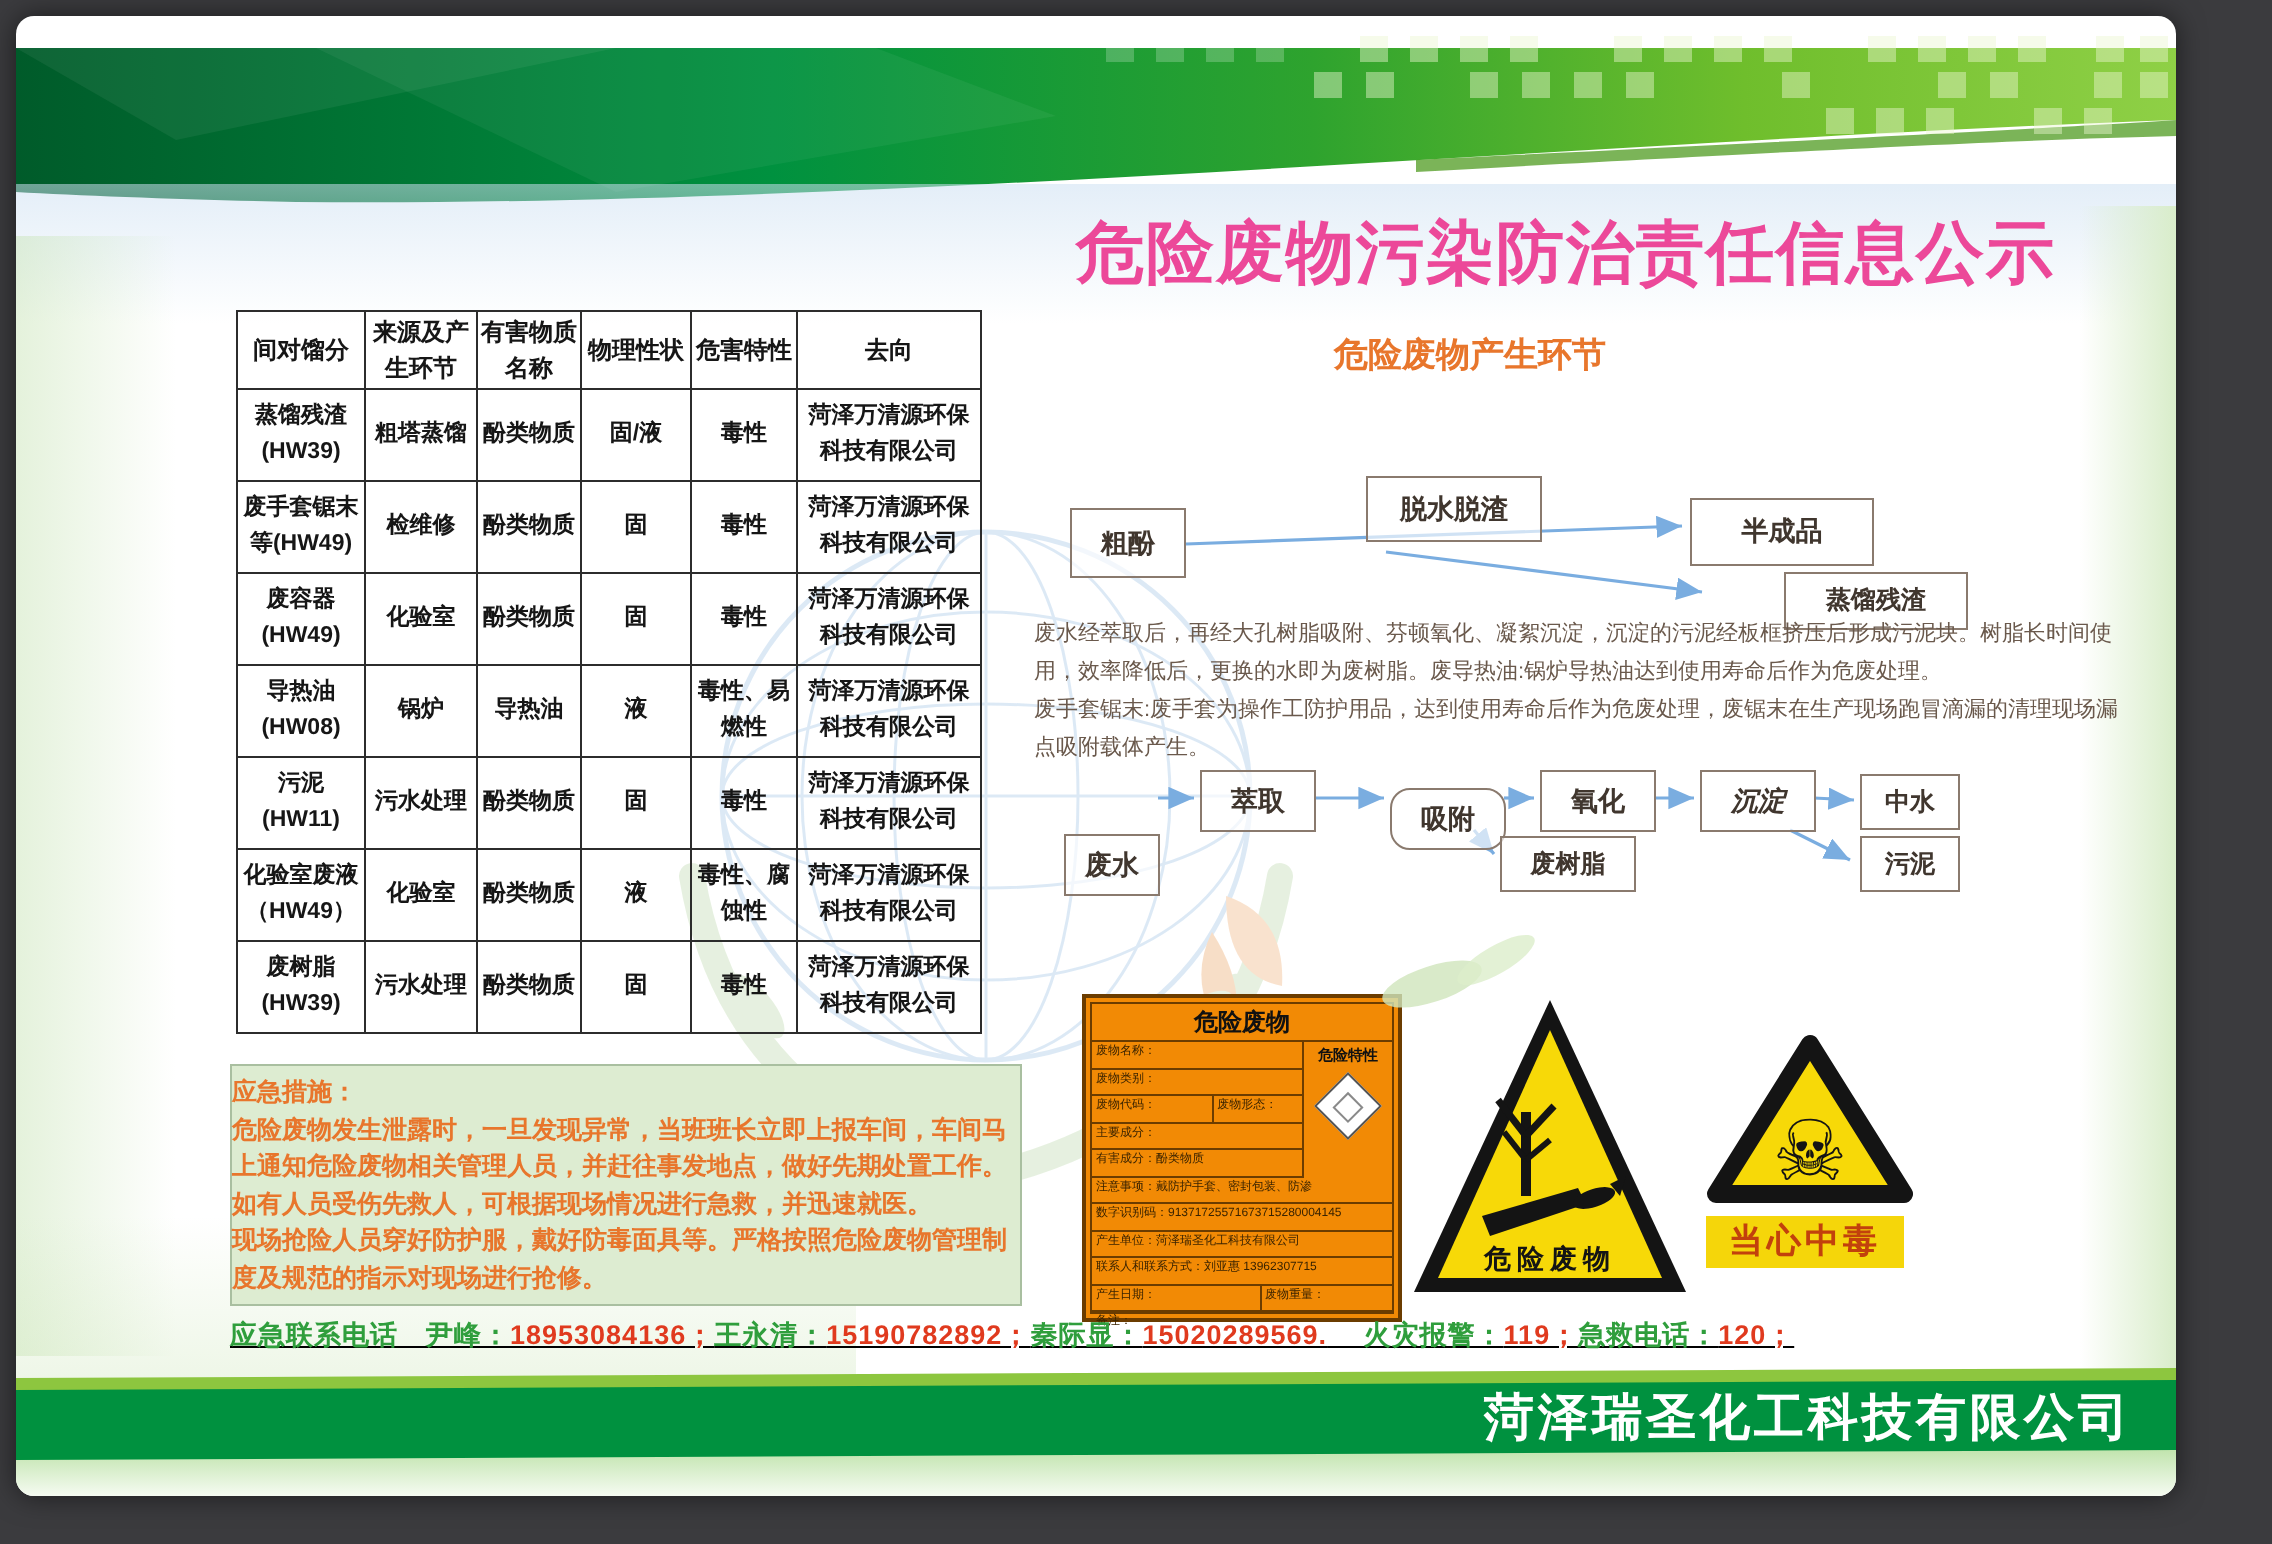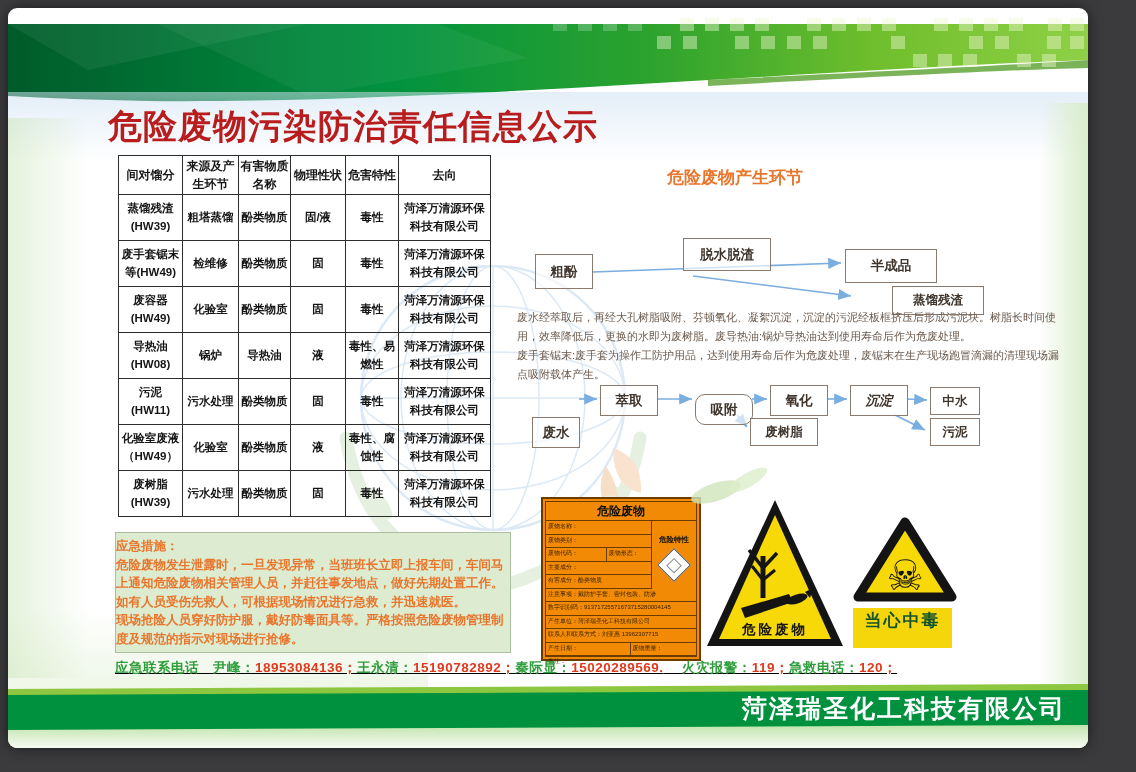--- a/index.html
+++ b/index.html
@@ -7,22 +7,22 @@
        font-family:"Liberation Sans","DejaVu Sans",sans-serif;}
   .poster{position:absolute;left:8px;top:8px;width:1080px;height:740px;background:#ffffff;
           border-radius:9px;overflow:hidden;box-shadow:0 0 14px rgba(0,0,0,.55);}
   .abs{position:absolute;}
   
   .bg-top{left:0;top:84px;width:1080px;height:70px;background:linear-gradient(180deg,rgba(205,224,242,.55),rgba(255,255,255,0));}
   .bg-left{left:0;top:110px;width:80px;height:560px;background:linear-gradient(90deg,rgba(196,226,176,.45),rgba(255,255,255,0));}
   .bg-right{left:1032px;top:95px;width:48px;height:590px;background:linear-gradient(90deg,rgba(255,255,255,0),#d9edca);}
   .bg-bl{left:0;top:600px;width:420px;height:84px;background:linear-gradient(180deg,rgba(255,255,255,0),rgba(205,230,185,.35));}
   
-  .main-title{left:100px;top:96px;width:920px;text-align:left;font-size:34px;font-weight:bold;
-              color:#b91c1c;letter-spacing:1px;}
+  .main-title{left:100px;top:96px;width:920px;text-align:right;font-size:34px;font-weight:bold;
+              color:#ec4899;letter-spacing:1px;}
   
   .wtable{left:110px;top:147px;width:372px;height:362px;border-collapse:collapse;table-layout:fixed;}
   .wtable th,.wtable td{border:1px solid #2c2c2c;text-align:center;vertical-align:middle;
               font-weight:bold;color:#161616;padding:1px 1px;line-height:1.5;}
   .wtable th{font-size:12px;}
   .wtable td{font-size:11.5px;}
   
   .sec-title{left:507px;top:158px;width:440px;text-align:center;font-size:17px;font-weight:bold;color:#e8762c;}
   .para{color:#6a594c;font-size:11px;}
   .p1{left:509px;top:192px;width:462px;line-height:21px;text-indent:2em;}
@@ -34,38 +34,38 @@
   .fsvg{position:absolute;left:0;top:0;}
   
   .hwlabel{left:533px;top:489px;width:160px;height:164px;background:#f28a05;border:2px solid #6b3c00;
            box-sizing:border-box;padding:2px;}
   .hwl-inner{border:1px solid #6b3c00;height:100%;box-sizing:border-box;display:flex;flex-direction:column;}
   .hwl-title{height:18px;line-height:18px;text-align:center;font-weight:bold;font-size:12px;color:#111;
              border-bottom:1px solid #6b3c00;}
   .hwl-topsec{display:flex;}
   .hwl-left{flex:1;}
   .hazcol{width:44px;border-left:1px solid #6b3c00;text-align:center;}
-  .hazcol .hz-t{font-size:7.5px;font-weight:bold;color:#111;margin-top:14px;}
+  .hazcol .hz-t{font-size:7.5px;font-weight:bold;color:#111;margin-top:2px;}
   .diamond{width:22px;height:22px;background:#fff;border:1px solid #555;margin:8px auto 0;
            transform:rotate(45deg);display:flex;align-items:center;justify-content:center;}
   .diamond i{display:block;width:9px;height:9px;border:1px solid #8a8a8a;}
   .lblrow{display:flex;border-bottom:1px solid #6b3c00;}
   .hwl-full .lblrow:last-child{border-bottom:none;}
   .lblcell{font-size:6px;color:#3a2300;padding:1px 2px;height:10.5px;line-height:9px;overflow:hidden;
            white-space:nowrap;flex:1;}
   .lblcell.sep{border-left:1px solid #6b3c00;flex:none;}
   
   .emg-box{left:107px;top:524px;width:396px;background:#ddecd1;border:1px solid #a9bfa0;
            box-sizing:border-box;padding:4px 0;color:#e8762c;font-size:12.5px;font-weight:bold;line-height:18.5px;}
   
   .contacts{left:107px;top:651px;width:900px;font-size:13.5px;font-weight:bold;letter-spacing:.5px;text-decoration:underline;}
   .c-green{color:#2f9e3c;}
   .c-red{color:#e03a1e;}
   
-  .poison-caption{left:845px;top:600px;width:99px;height:40px;background:#f5d60a;color:#14532d;
+  .poison-caption{left:845px;top:600px;width:99px;height:26px;background:#f5d60a;color:#c2410c;
                   font-size:17px;font-weight:bold;text-align:center;line-height:26px;letter-spacing:2px;}
   .leafdec{left:678px;top:456px;}
   .wm{left:300px;top:240px;opacity:.3;}
 </style>
 </head>
 <body>
 
 <div class="poster">
 
   <svg class="abs" style="left:0;top:0" width="1080" height="100" viewBox="0 0 1080 100">

